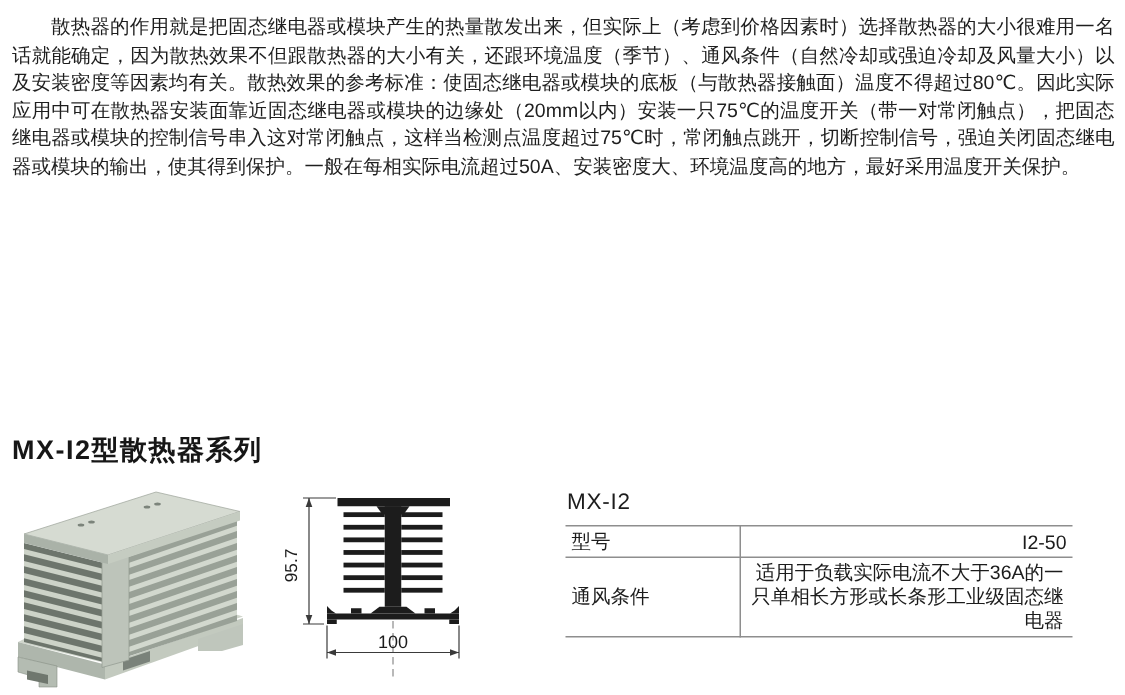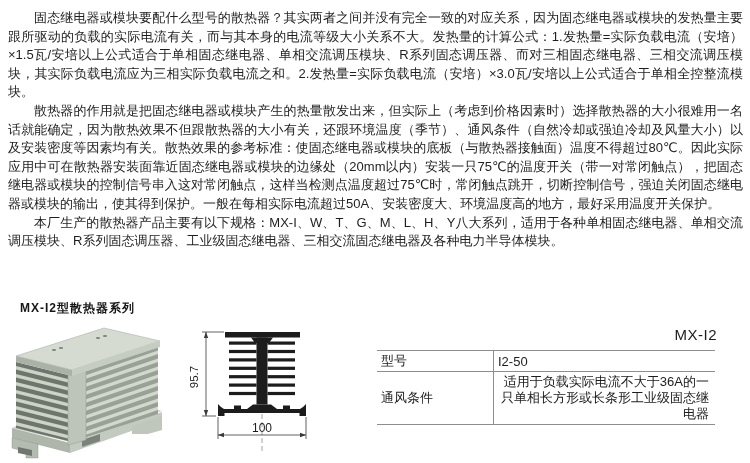--- a/index.html
+++ b/index.html
@@ -22,22 +22,22 @@
     text-align: justify;
   }
   .textblock p {
     margin: 0;
     text-indent: 2em;
   }
   .section-heading {
     position: absolute;
     left: 8px;
     top: 288px;
-    margin: 12px;
-    font-size: 12px;
+    margin: 0;
+    font-size: 18px;
     font-weight: bold;
     letter-spacing: 1px;
     color: #161616;
   }
   .photo-svg {
     position: absolute;
     left: 8px;
     top: 316px;
     width: 162px;
     height: 146px;
@@ -57,57 +57,54 @@
     position: absolute;
     left: 377px;
     top: 326px;
     width: 340px;
   }
   .spec-title {
     font-size: 15px;
     letter-spacing: 0.5px;
     color: #1c1c1c;
     margin: 0 0 7px 1px;
-    text-align: right;
   }
   table.spec-table {
     border-collapse: collapse;
     width: 338px;
     font-size: 13px;
     color: #1c1c1c;
     table-layout: fixed;
   }
   table.spec-table td {
     border-top: 1px solid #8e8e8e;
     border-bottom: 1px solid #8e8e8e;
     padding: 1px 4px;
     vertical-align: middle;
   }
   td.lab {
     width: 108px;
     border-right: 1px solid #8e8e8e;
     text-align: left;
   }
-  td.val { text-align: left; }
+  td.val { text-align: right; }
   tr.r1 td, tr.r2 td { height: 16px; }
   tr.r3 td.val {
     text-align: right;
     line-height: 16px;
     padding: 2px 6px;
   }
 </style>
 </head>
 <body>
 
 <div class="page">
 
   <div class="textblock">
-    <p>固态继电器或模块要配什么型号的散热器？其实两者之间并没有完全一致的对应关系，因为固态继电器或模块的发热量主要跟所驱动的负载的实际电流有关，而与其本身的电流等级大小关系不大。发热量的计算公式：1.发热量=实际负载电流（安培）×1.5瓦/安培以上公式适合于单相固态继电器、单相交流调压模块、R系列固态调压器、而对三相固态继电器、三相交流调压模块，其实际负载电流应为三相实际负载电流之和。2.发热量=实际负载电流（安培）×3.0瓦/安培以上公式适合于单相全控整流模块。</p>
     <p>散热器的作用就是把固态继电器或模块产生的热量散发出来，但实际上（考虑到价格因素时）选择散热器的大小很难用一名话就能确定，因为散热效果不但跟散热器的大小有关，还跟环境温度（季节）、通风条件（自然冷却或强迫冷却及风量大小）以及安装密度等因素均有关。散热效果的参考标准：使固态继电器或模块的底板（与散热器接触面）温度不得超过80℃。因此实际应用中可在散热器安装面靠近固态继电器或模块的边缘处（20mm以内）安装一只75℃的温度开关（带一对常闭触点），把固态继电器或模块的控制信号串入这对常闭触点，这样当检测点温度超过75℃时，常闭触点跳开，切断控制信号，强迫关闭固态继电器或模块的输出，使其得到保护。一般在每相实际电流超过50A、安装密度大、环境温度高的地方，最好采用温度开关保护。</p>
-    <p>本厂生产的散热器产品主要有以下规格：MX-I、W、T、G、M、L、H、Y八大系列，适用于各种单相固态继电器、单相交流调压模块、R系列固态调压器、工业级固态继电器、三相交流固态继电器及各种电力半导体模块。</p>
   </div>
 
   <h2 class="section-heading">MX-I2型散热器系列</h2>
 
   <svg class="photo-svg" viewBox="0 0 162 146" aria-hidden="true">
     <defs>
       <polygon id="lfin" points="8,50 64,64 64,67.5 8,53.5"></polygon>
       <polygon id="rfin" points="64,64 150,34.5 150,38 64,67.5"></polygon>
     </defs>
 

